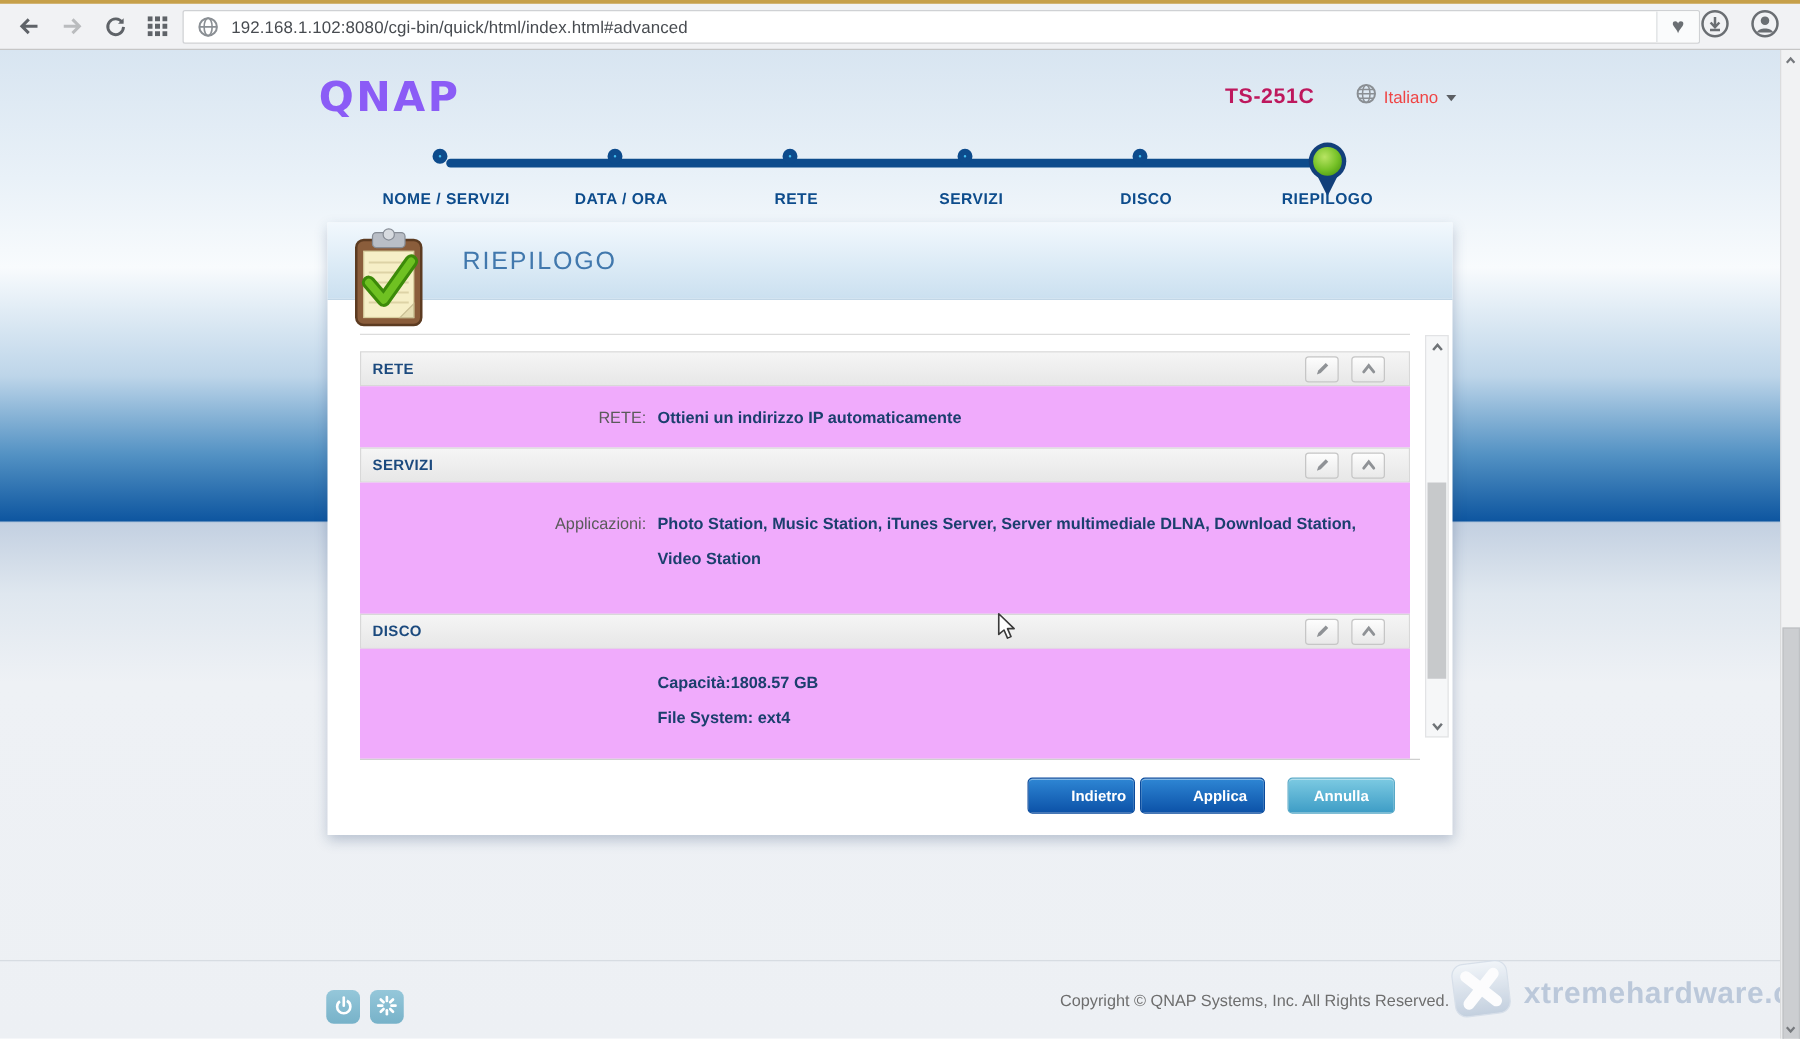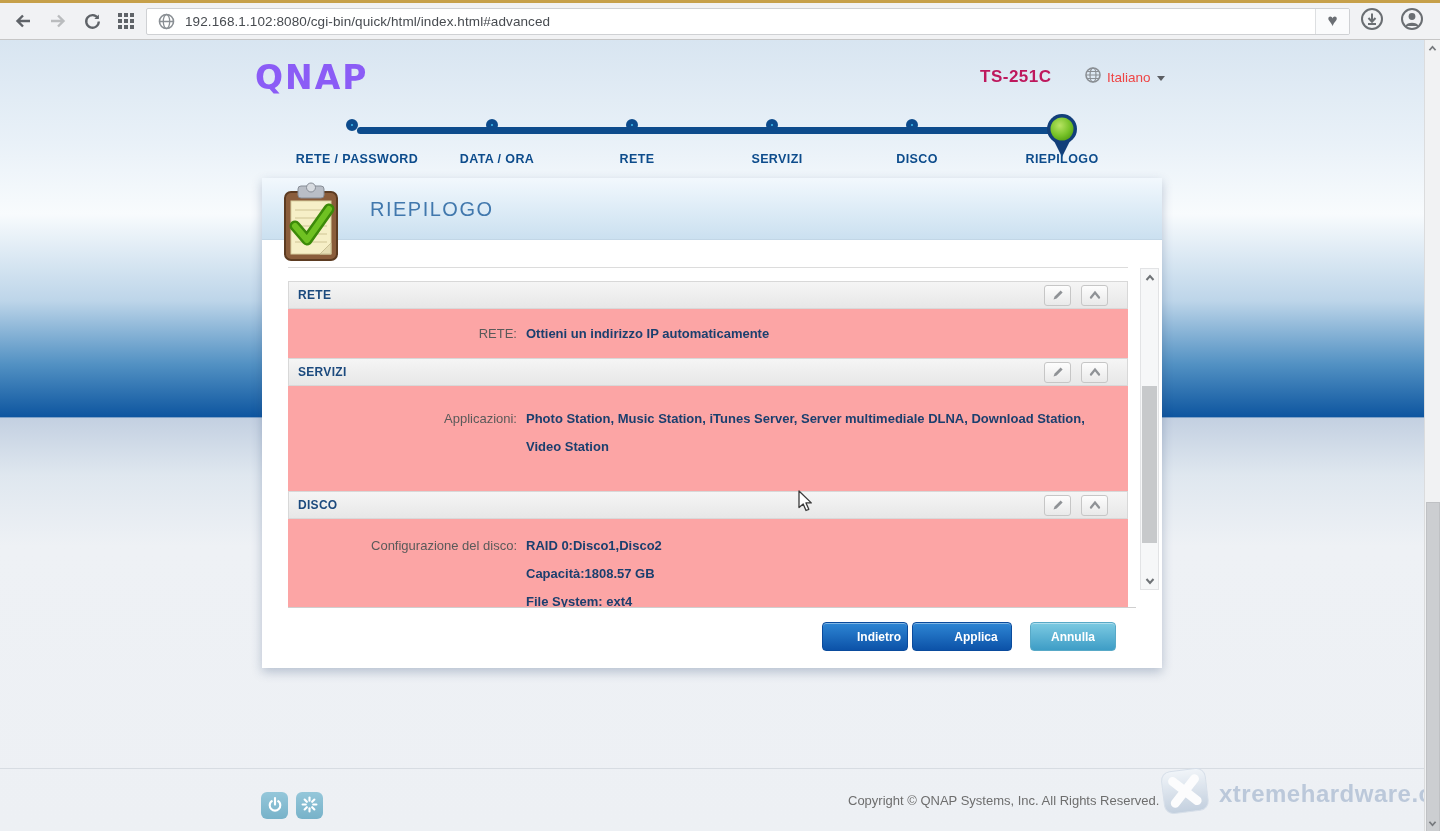--- a/index.html
+++ b/index.html
@@ -11,21 +11,21 @@
 
   
   .chrome {
     position:absolute; top:0; left:0; width:1440px; height:40px;
     background:#f1f2f4; border-top:3px solid #c6a04a; border-bottom:1px solid #c6c6c6;
     display:flex; align-items:center; z-index:20;
   }
   .nav-btns { display:flex; align-items:center; gap:17px; padding-left:14px; }
   .nav-btns svg { display:block; cursor:default; }
   .url-box {
-    flex:1; height:27px; margin-left:12px; margin-right:10px;
+    flex:1; height:27px; margin-left:12px; margin-right:0;
     background:#fff; border:1px solid #cfd1d4; border-radius:2px;
     display:flex; align-items:center; overflow:hidden;
   }
   .url-icon { margin:0 10px 0 11px; display:flex; }
   .url-text { flex:1; font-size:13.5px; color:#474b50; letter-spacing:.1px; }
   .heart-cell {
     width:34px; align-self:stretch; border-left:1px solid #dddfe1;
     display:flex; align-items:center; justify-content:center; background:#fafbfc;
     font-size:17px; color:#6b6f74;
   }
@@ -92,21 +92,21 @@
     border:1px solid #d8d8d8; display:flex; align-items:center;
   }
   .sec-bar.first { margin-top:13px; }
   .sec-title { padding-left:9px; font-weight:bold; font-size:12px; color:#1c4a7e; letter-spacing:.3px; }
   .sec-actions { margin-left:auto; display:flex; gap:10px; padding-right:19px; }
   .mini-btn {
     width:27px; height:21px; border:1px solid #c6c6c6; border-radius:3px;
     background:linear-gradient(180deg,#fdfdfd,#e9e9e9); cursor:pointer;
     display:flex; align-items:center; justify-content:center; padding:0;
   }
-  .sec-content { background:#fca5a5; }
+  .sec-content { background:#f0abfc; }
   .row { display:flex; align-items:flex-start; font-size:13px; }
   .row-label { width:238px; text-align:right; padding-right:9px; color:#5a5a5a; }
   .row-value { font-weight:bold; color:#1b3f6e; width:575px; }
   .c-rete { height:49px; padding-top:14px; } .c-rete .row { line-height:22px; }
   .c-servizi { height:105px; padding-top:12px; }
   .c-servizi .row1 { line-height:22px; }
   .c-servizi .row2 { line-height:28px; margin-top:7px; }
   .c-disco { height:120px; padding-top:13px; } .c-disco .row { line-height:28px; }
 
   
@@ -244,21 +244,21 @@
           <stop offset="0%" stop-color="#b8e463"></stop>
             <stop offset="60%" stop-color="#77c228"></stop>
             <stop offset="100%" stop-color="#4e9a12"></stop>
         </radialGradient>
       </defs>
       <path d="M18 45 L9 27 H27 Z" fill="#123f7a"></path>
       <circle cx="18" cy="17" r="15" fill="#123f7a"></circle>
       <circle cx="18" cy="17" r="11.5" fill="url(#pinG)"></circle>
     </svg>
   </div>
-  <div class="step-label" style="left:272px">RETE / PASSWORD</div>
+  <div class="step-label" style="left:272px">NOME / SERVIZI</div>
   <div class="step-label" style="left:412px">DATA / ORA</div>
   <div class="step-label" style="left:552px">RETE</div>
   <div class="step-label" style="left:692px">SERVIZI</div>
   <div class="step-label" style="left:832px">DISCO</div>
   <div class="step-label" style="left:977px">RIEPILOGO</div>
 </div>
 
 <div class="panel">
   <div class="panel-header"></div>
   <div class="clipboard">
@@ -330,24 +330,20 @@
             </svg>
         </button>
         <button class="mini-btn">
           <svg width="12" height="10" viewBox="0 0 12 10">
               <path d="M2 7.5 L6 2.5 L10 7.5" stroke="#8f9296" stroke-width="2.3" fill="none" stroke-linecap="round"></path>
             </svg>
         </button>
       </span>
     </div>
     <div class="sec-content c-disco">
-      <div class="row">
-        <div class="row-label">Configurazione del disco:</div>
-        <div class="row-value">RAID 0:Disco1,Disco2</div>
-      </div>
       <div class="row">
         <div class="row-label"></div>
         <div class="row-value">Capacità:1808.57 GB</div>
       </div>
       <div class="row">
         <div class="row-label"></div>
         <div class="row-value">File System: ext4</div>
       </div>
     </div>
   </div>

